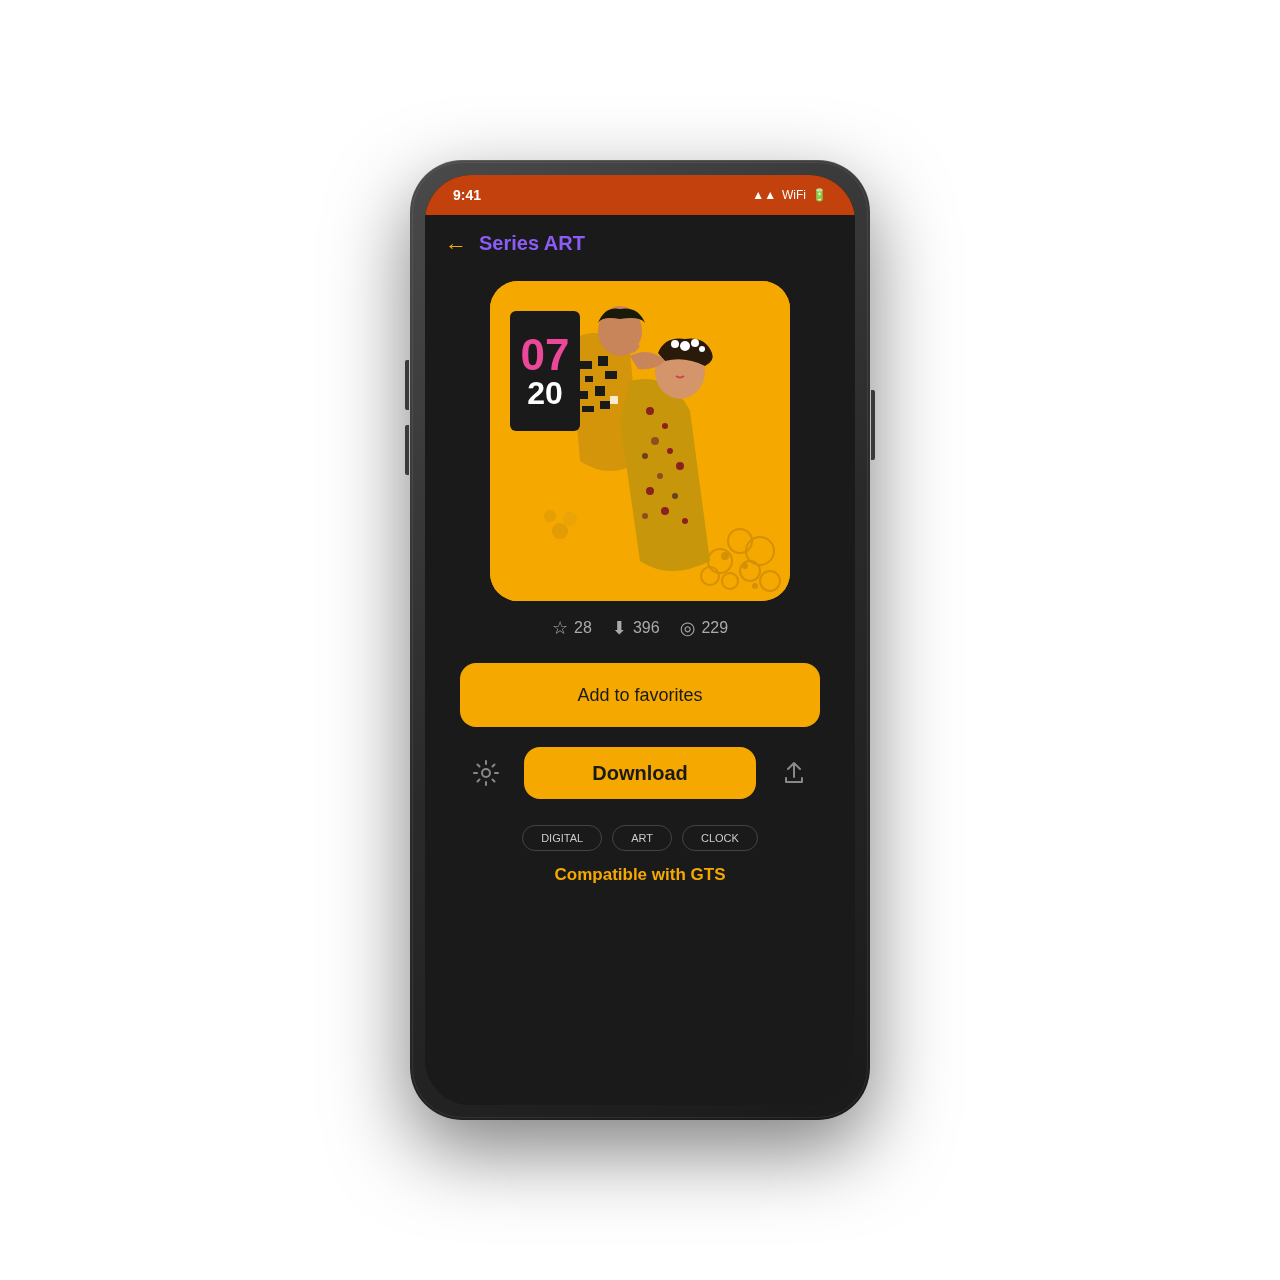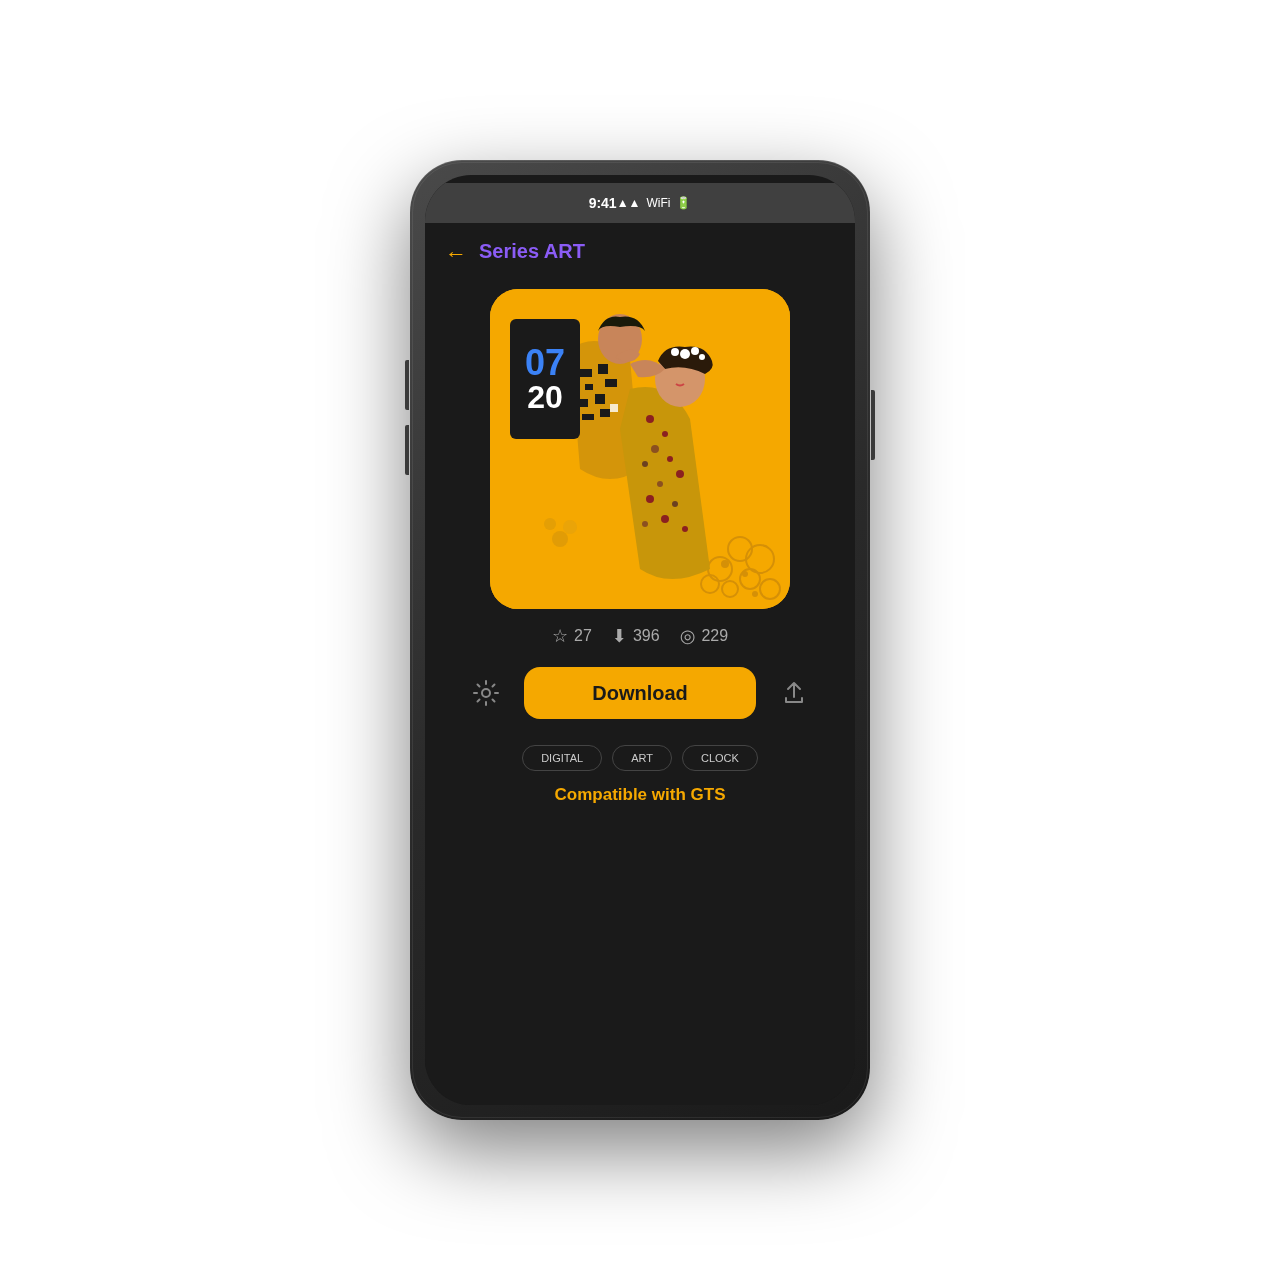--- a/index.html
+++ b/index.html
@@ -72,27 +72,26 @@
       border-radius: 46px;
       overflow: hidden;
       position: relative;
       display: flex;
       flex-direction: column;
     }
 
     
     .status-bar {
       height: 40px;
-      background: #404040;
-      display: flex;
-      align-items: center;
-      justify-content: center;
+      background: #c2410c;
+      display: flex;
+      align-items: center;
+      justify-content: space-between;
       padding: 0 28px;
       flex-shrink: 0;
-      margin-top: 8px;
     }
 
     .status-bar-time {
       color: #ffffff;
       font-size: 14px;
       font-weight: 600;
     }
 
     .status-icons {
       display: flex;
@@ -168,22 +167,22 @@
       height: 120px;
       border-radius: 6px;
       display: flex;
       flex-direction: column;
       align-items: center;
       justify-content: center;
       z-index: 5;
     }
 
     .time-hour {
-      color: #3b82f6;
-      font-size: 36px;
+      color: #ec4899;
+      font-size: 44px;
       font-weight: 700;
       line-height: 1;
     }
 
     .time-minute {
       color: #ffffff;
       font-size: 32px;
       font-weight: 700;
       line-height: 1;
     }
@@ -415,32 +414,33 @@
           <div class="time-display">
             <span class="time-hour">07</span>
             <span class="time-minute">20</span>
           </div>
         </div>
       </div>
 
       <div class="stats-row">
         <div class="stat-item">
           <span class="stat-icon">☆</span>
-          <span>27</span>
+          <span>28</span>
         </div>
         <div class="stat-item">
           <span class="stat-icon">⬇</span>
           <span>396</span>
         </div>
         <div class="stat-item">
           <span class="stat-icon">◎</span>
           <span>229</span>
         </div>
       </div>
 
+      <button class="btn-favorites">Add to favorites</button>
 
       <div class="action-row">
         <button class="btn-settings">
           <svg width="28" height="28" viewBox="0 0 28 28" fill="none" xmlns="http://www.w3.org/2000/svg">
             <circle cx="14" cy="14" r="4" stroke="#888" stroke-width="2"></circle>
             <path d="M14 2v3M14 23v3M2 14h3M23 14h3M5.5 5.5l2 2M20.5 20.5l2 2M5.5 22.5l2-2M20.5 7.5l2-2" stroke="#888" stroke-width="2" stroke-linecap="round"></path>
           </svg>
         </button>
         <button class="btn-download">Download</button>
         <button class="btn-share">

